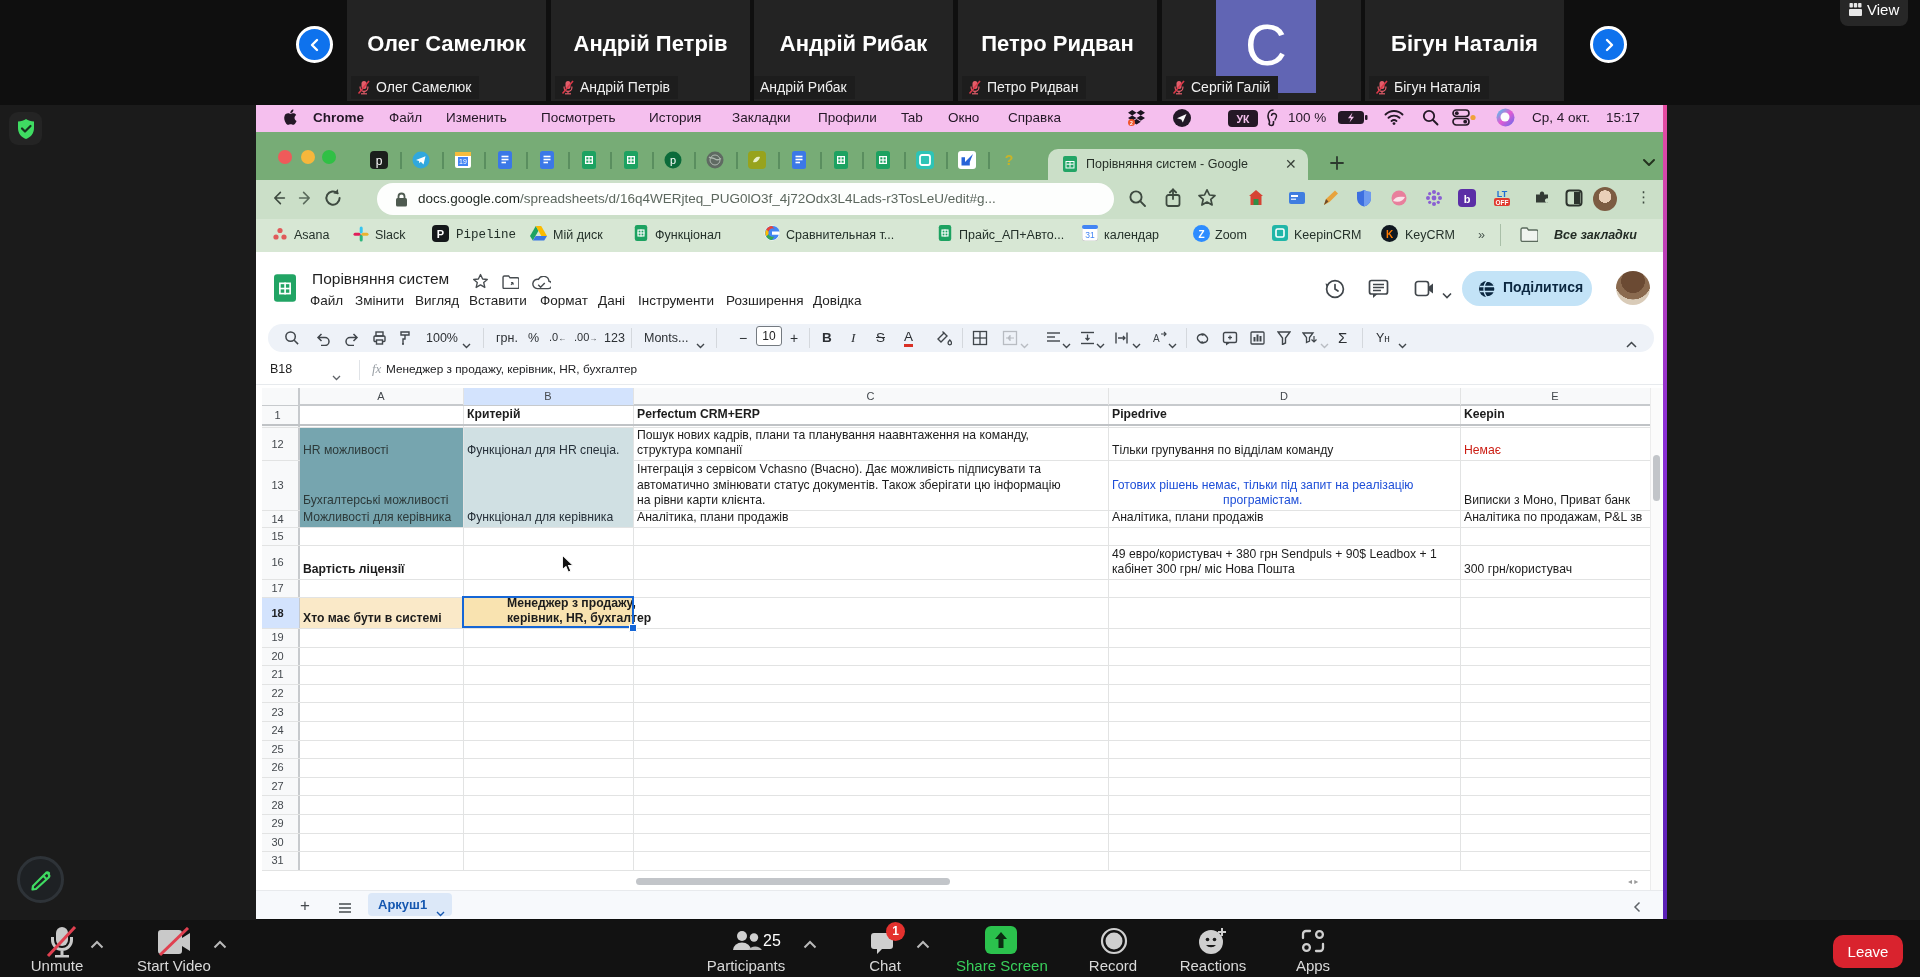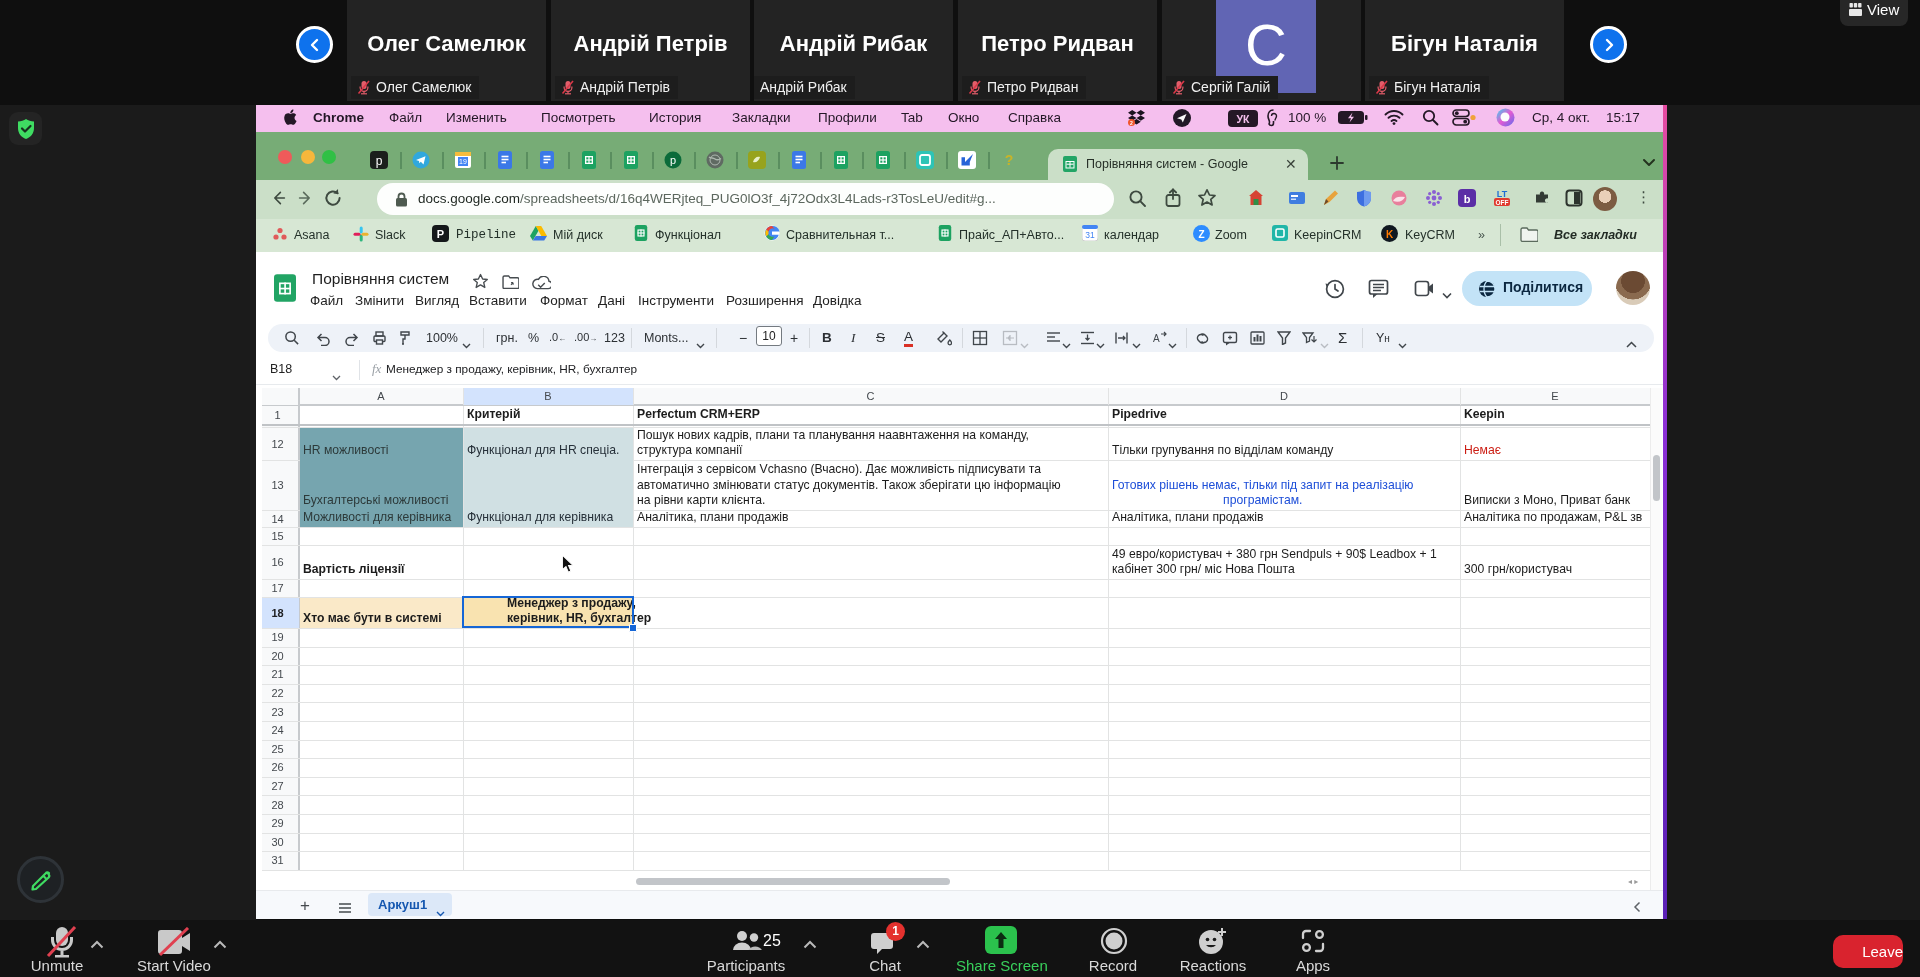--- a/index.html
+++ b/index.html
@@ -952,21 +952,21 @@
   <div class="abs" style="left:1300px;top:8px;"><svg width="26" height="26" viewBox="0 0 26 26">
           <g fill="none" stroke="#cfcfcf" stroke-width="2.3" stroke-linecap="round">
             <path d="M10 3 H6 A3 3 0 0 0 3 6 V10"></path>
             <path d="M16 23 h4 A3 3 0 0 0 23 20 V16"></path>
           </g>
           <circle cx="19.5" cy="6.5" r="3.4" fill="none" stroke="#cfcfcf" stroke-width="2.3"></circle>
           <circle cx="6.5" cy="19.5" r="3.4" fill="none" stroke="#cfcfcf" stroke-width="2.3"></circle>
         </svg></div>
   <div class="abs blabel" style="left:1268px;width:90px;">Apps</div>
 
-  <div class="abs" style="left:1833px;top:15px;width:70px;height:33px;background:#d9232e;border-radius:10px;color:#fff;font-size:15px;text-align:right;line-height:33px;">Leave</div>
+  <div class="abs" style="left:1833px;top:15px;width:70px;height:33px;background:#d9232e;border-radius:10px;color:#fff;font-size:15px;text-align:center;line-height:33px;">Leave</div>
 </div>
 
 <div style="position:absolute;left:9px;top:112px;width:33px;height:33px;border-radius:9px;background:#242424;" class="cc">
       <svg width="20" height="22" viewBox="0 0 20 22">
         <path d="M10 1 C12 2.5 15 3.5 18 3.5 L18 10 C18 15.5 14.7 19.3 10 21 C5.3 19.3 2 15.5 2 10 L2 3.5 C5 3.5 8 2.5 10 1 Z" fill="#3fdc62"></path>
         <path d="M6 10.5 L9 13.5 L14.5 8" stroke="#16321e" stroke-width="2.2" fill="none" stroke-linecap="round" stroke-linejoin="round"></path>
       </svg>
     </div>
 <div style="position:absolute;left:17px;top:856px;width:47px;height:47px;border-radius:50%;background:#1e2124;border:3px solid #2e3338;" class="cc">
       <svg width="26" height="26" viewBox="0 0 26 26">

